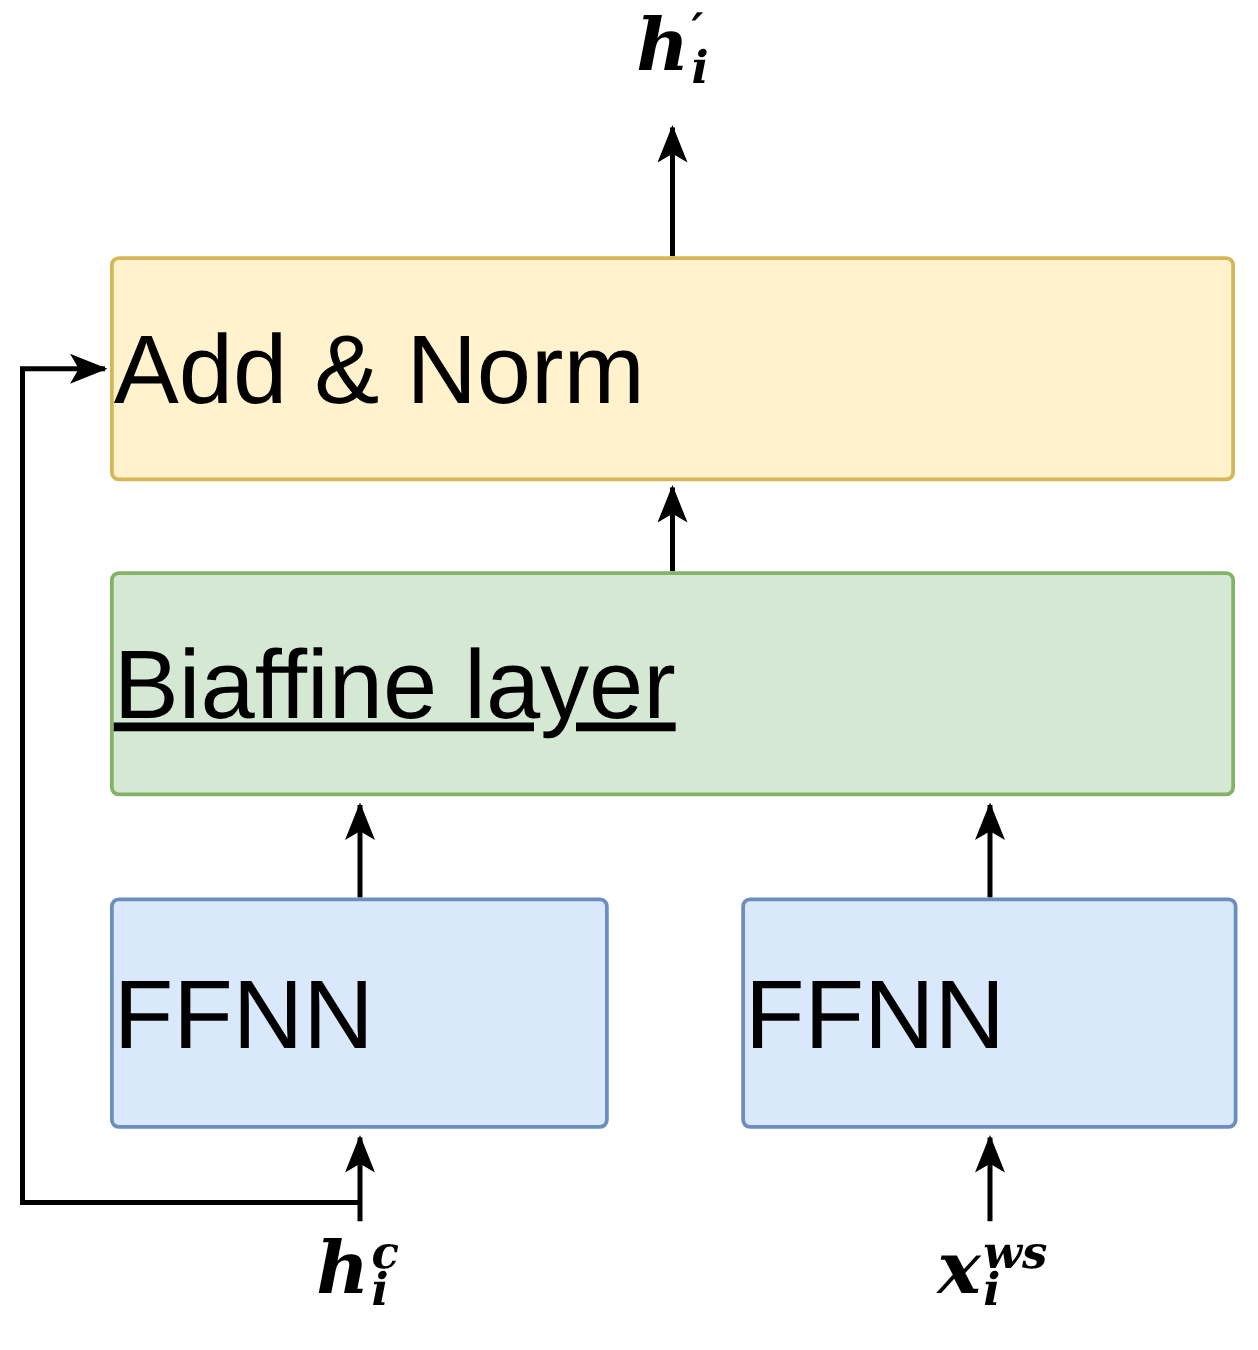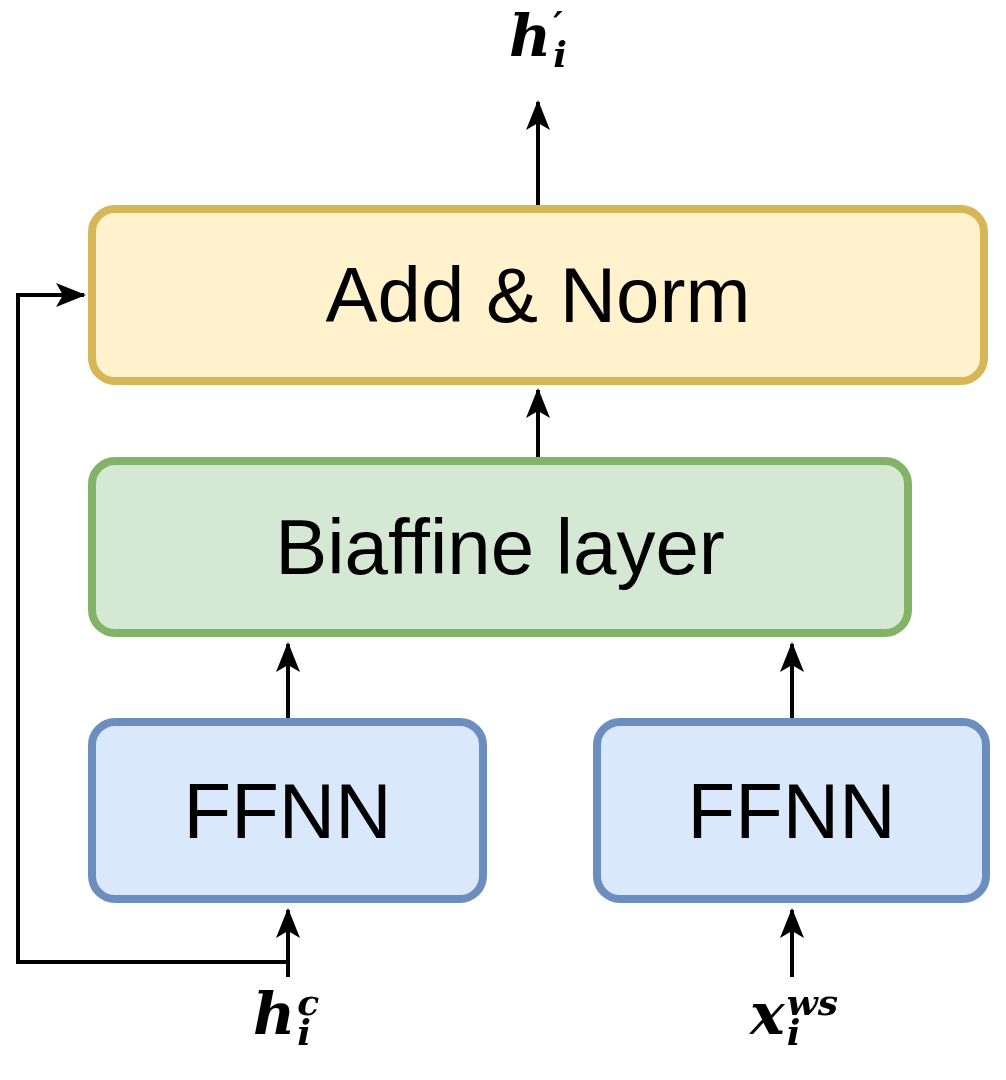--- a/index.html
+++ b/index.html
@@ -12,34 +12,34 @@
     font-family: "Liberation Sans", sans-serif;
   }
   .arrows-layer {
     position: absolute;
     left: 0; top: 0;
     width: 1006px; height: 1080px;
     color: #000000;
   }
   .box {
     position: absolute;
-    border: 8px solid #0f766e;
-    border-radius: 27px;
+    border: 3px solid #0f766e;
+    border-radius: 7px;
     background: #eeeeee;
     display: flex;
     align-items: center;
-    justify-content: center;
+    justify-content: flex-start;
     box-sizing: border-box;
     color: #000000;
     font-size: 78px;
     line-height: 1;
     white-space: nowrap;
   }
   .box-add-norm   { left: 88px;  top: 205px; width: 900px; height: 180px; }
-  .box-biaffine   { left: 88px;  top: 457px; width: 824px; height: 180px; }
+  .box-biaffine   { left: 88px;  top: 457px; width: 900px; height: 180px; text-decoration: underline; }
   .box-ffnn-left  { left: 88px;  top: 718px; width: 399px; height: 185px; }
   .box-ffnn-right { left: 593px; top: 718px; width: 397px; height: 185px; }
 
   .math-label {
     position: absolute;
     display: inline-flex;
     align-items: flex-start;
     font-family: "DejaVu Serif", serif;
     font-style: italic;
     font-weight: bold;

